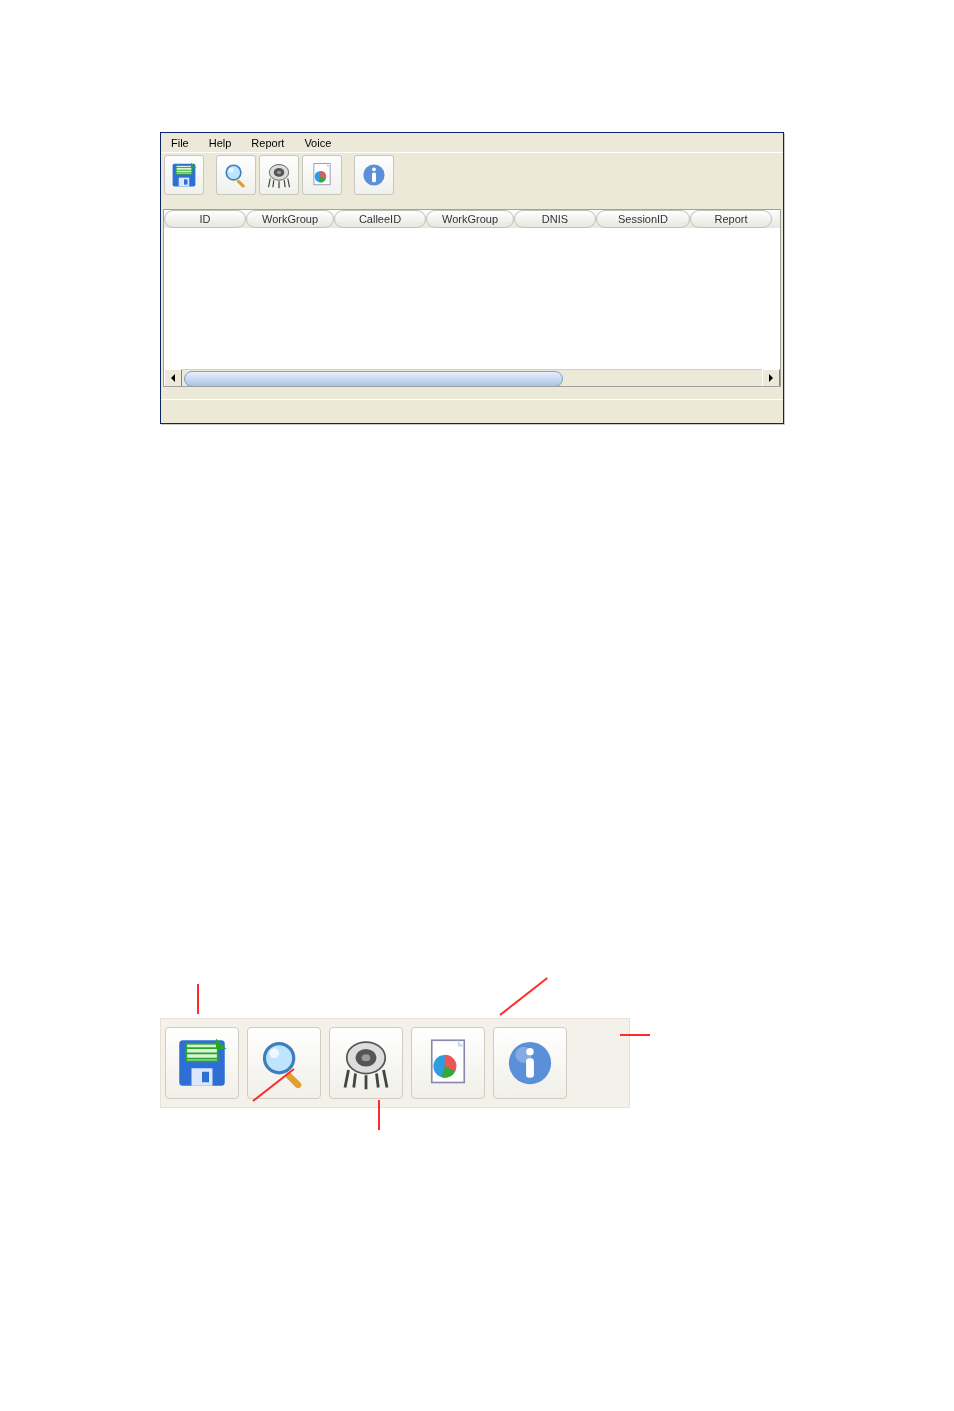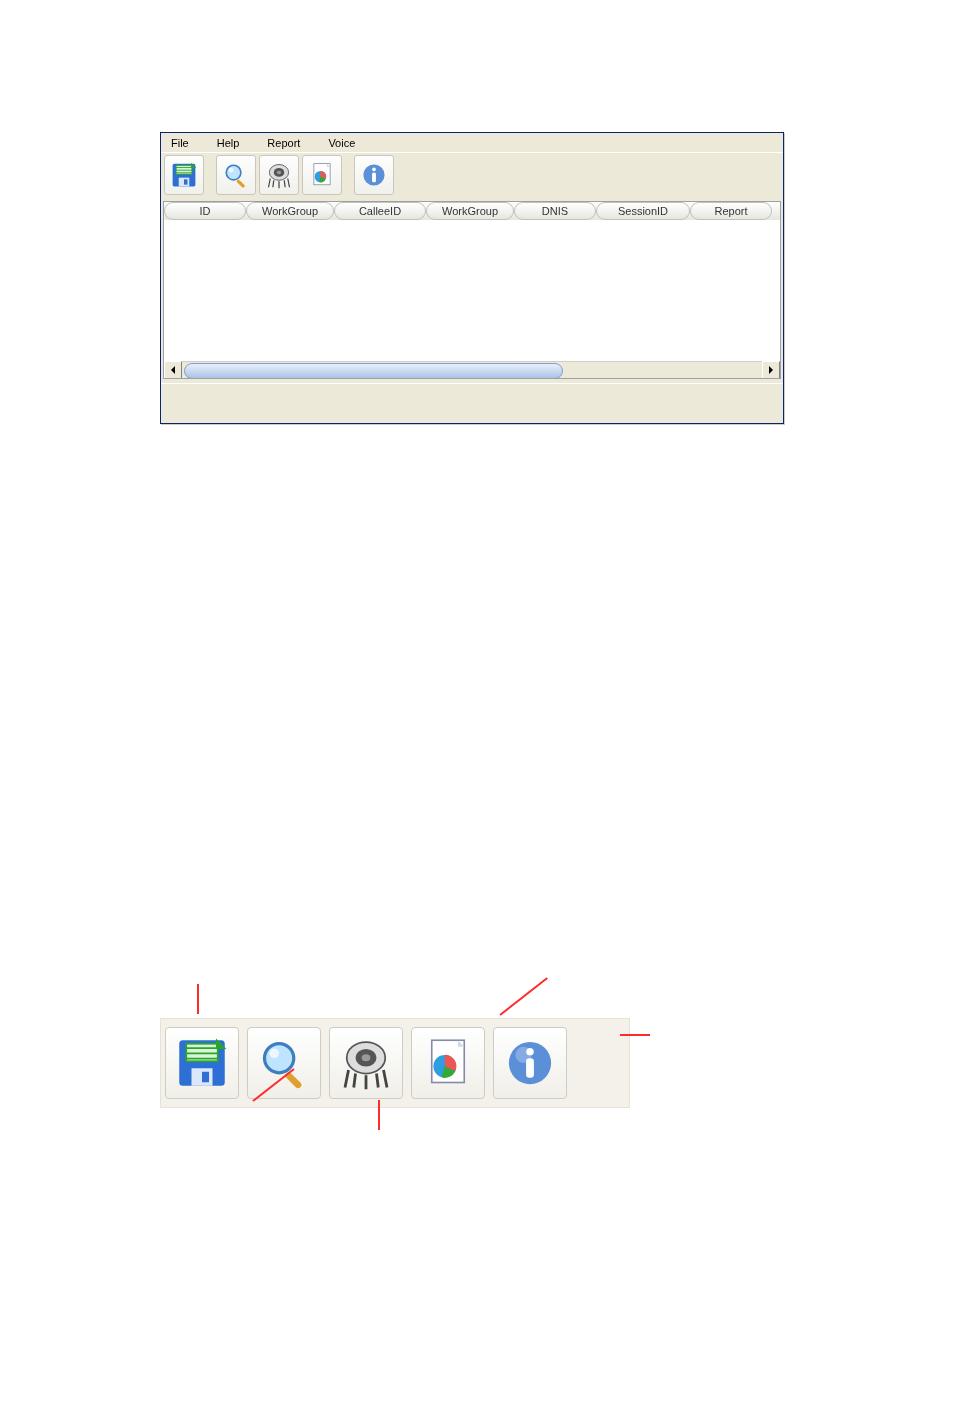--- a/index.html
+++ b/index.html
@@ -5,28 +5,28 @@
   html,body{margin:0;padding:0;background:#fff;font-family:Tahoma,Arial,sans-serif;font-size:11px;color:#000;}
   .page{position:relative;width:954px;height:1411px;margin:0 auto;background:#fff;}
   
   .window{position:absolute;left:160px;top:132px;width:622px;height:290px;border:1px solid #0a246a;background:#ece9d8;box-shadow:1px 1px 0 rgba(0,0,0,.2);}
   .title-bar{height:20px;background:linear-gradient(90deg,#0b2d97 0%,#3a6ed0 40%,#0b2d97 100%);display:flex;align-items:center;padding-left:3px;}
   .title-bar .title-icon{width:14px;height:14px;margin-right:5px;filter:grayscale(20%);}
   .title-bar .title-text{color:#fff;font-weight:bold;font-size:11px;}
   .title-controls{margin-left:auto;display:flex;gap:2px;padding-right:2px;}
   .wc-btn{width:16px;height:14px;background:#d4d0c8;border:1px solid #fff;border-right-color:#808080;border-bottom-color:#808080;display:flex;align-items:center;justify-content:center;}
   
-  .menu-bar{height:19px;background:#ece9d8;display:flex;align-items:center;padding-left:4px;gap:16px;}
+  .menu-bar{height:19px;background:#ece9d8;display:flex;align-items:center;padding-left:4px;gap:8px;}
   .menu-item{padding:2px 6px;cursor:default;}
   
   .toolbar{height:44px;background:#ece9d8;display:flex;align-items:center;padding-left:3px;gap:3px;border-top:1px solid #fff;}
   .tb-btn{width:38px;height:38px;background:linear-gradient(#fefefe,#f0f0ec);border:1px solid #c7c7c0;border-radius:3px;display:flex;align-items:center;justify-content:center;}
   .tb-sep{width:6px;}
   
-  .grid-wrap{margin:4px 2px;border:1px solid #a0a0a0;background:#fff;height:176px;position:relative;overflow:hidden;}
+  .grid-wrap{margin:12px 2px;border:1px solid #a0a0a0;background:#fff;height:176px;position:relative;overflow:hidden;}
   .col-headers{display:flex;height:18px;background:linear-gradient(#fdfdfd,#e7e7e0);}
   .col-h{flex:0 0 auto;border:1px solid #c1c1ba;border-radius:9px;background:linear-gradient(#ffffff,#e7e7e0);height:16px;display:flex;align-items:center;justify-content:center;font-size:11px;color:#333;margin:0 0px;}
   .grid-body{height:140px;background:#fff;}
   .hscroll{position:absolute;left:0;right:0;bottom:0;height:16px;display:flex;align-items:center;background:#ece9d8;}
   .hsbtn{width:16px;height:16px;background:#ece9d8;border:1px solid #fff;border-right-color:#808080;border-bottom-color:#808080;display:flex;align-items:center;justify-content:center;}
   .hstrack{flex:1;height:16px;background:#ece9d8;position:relative;border-top:1px solid #d0d0c8;border-bottom:1px solid #d0d0c8;}
   .hsthumb{position:absolute;left:0;top:0;height:14px;width:65%;margin:1px 0 0 2px;background:linear-gradient(#e8effb,#aac3e6);border:1px solid #7e9fcf;border-radius:8px;}
   .status-bar{height:20px;border-top:1px solid #fff;background:#ece9d8;}
   
   .big-toolbar{position:absolute;left:160px;top:1018px;width:460px;height:80px;background:#f3f1e9;border:1px solid #e6e2d4;display:flex;align-items:center;padding:4px;gap:8px;}

